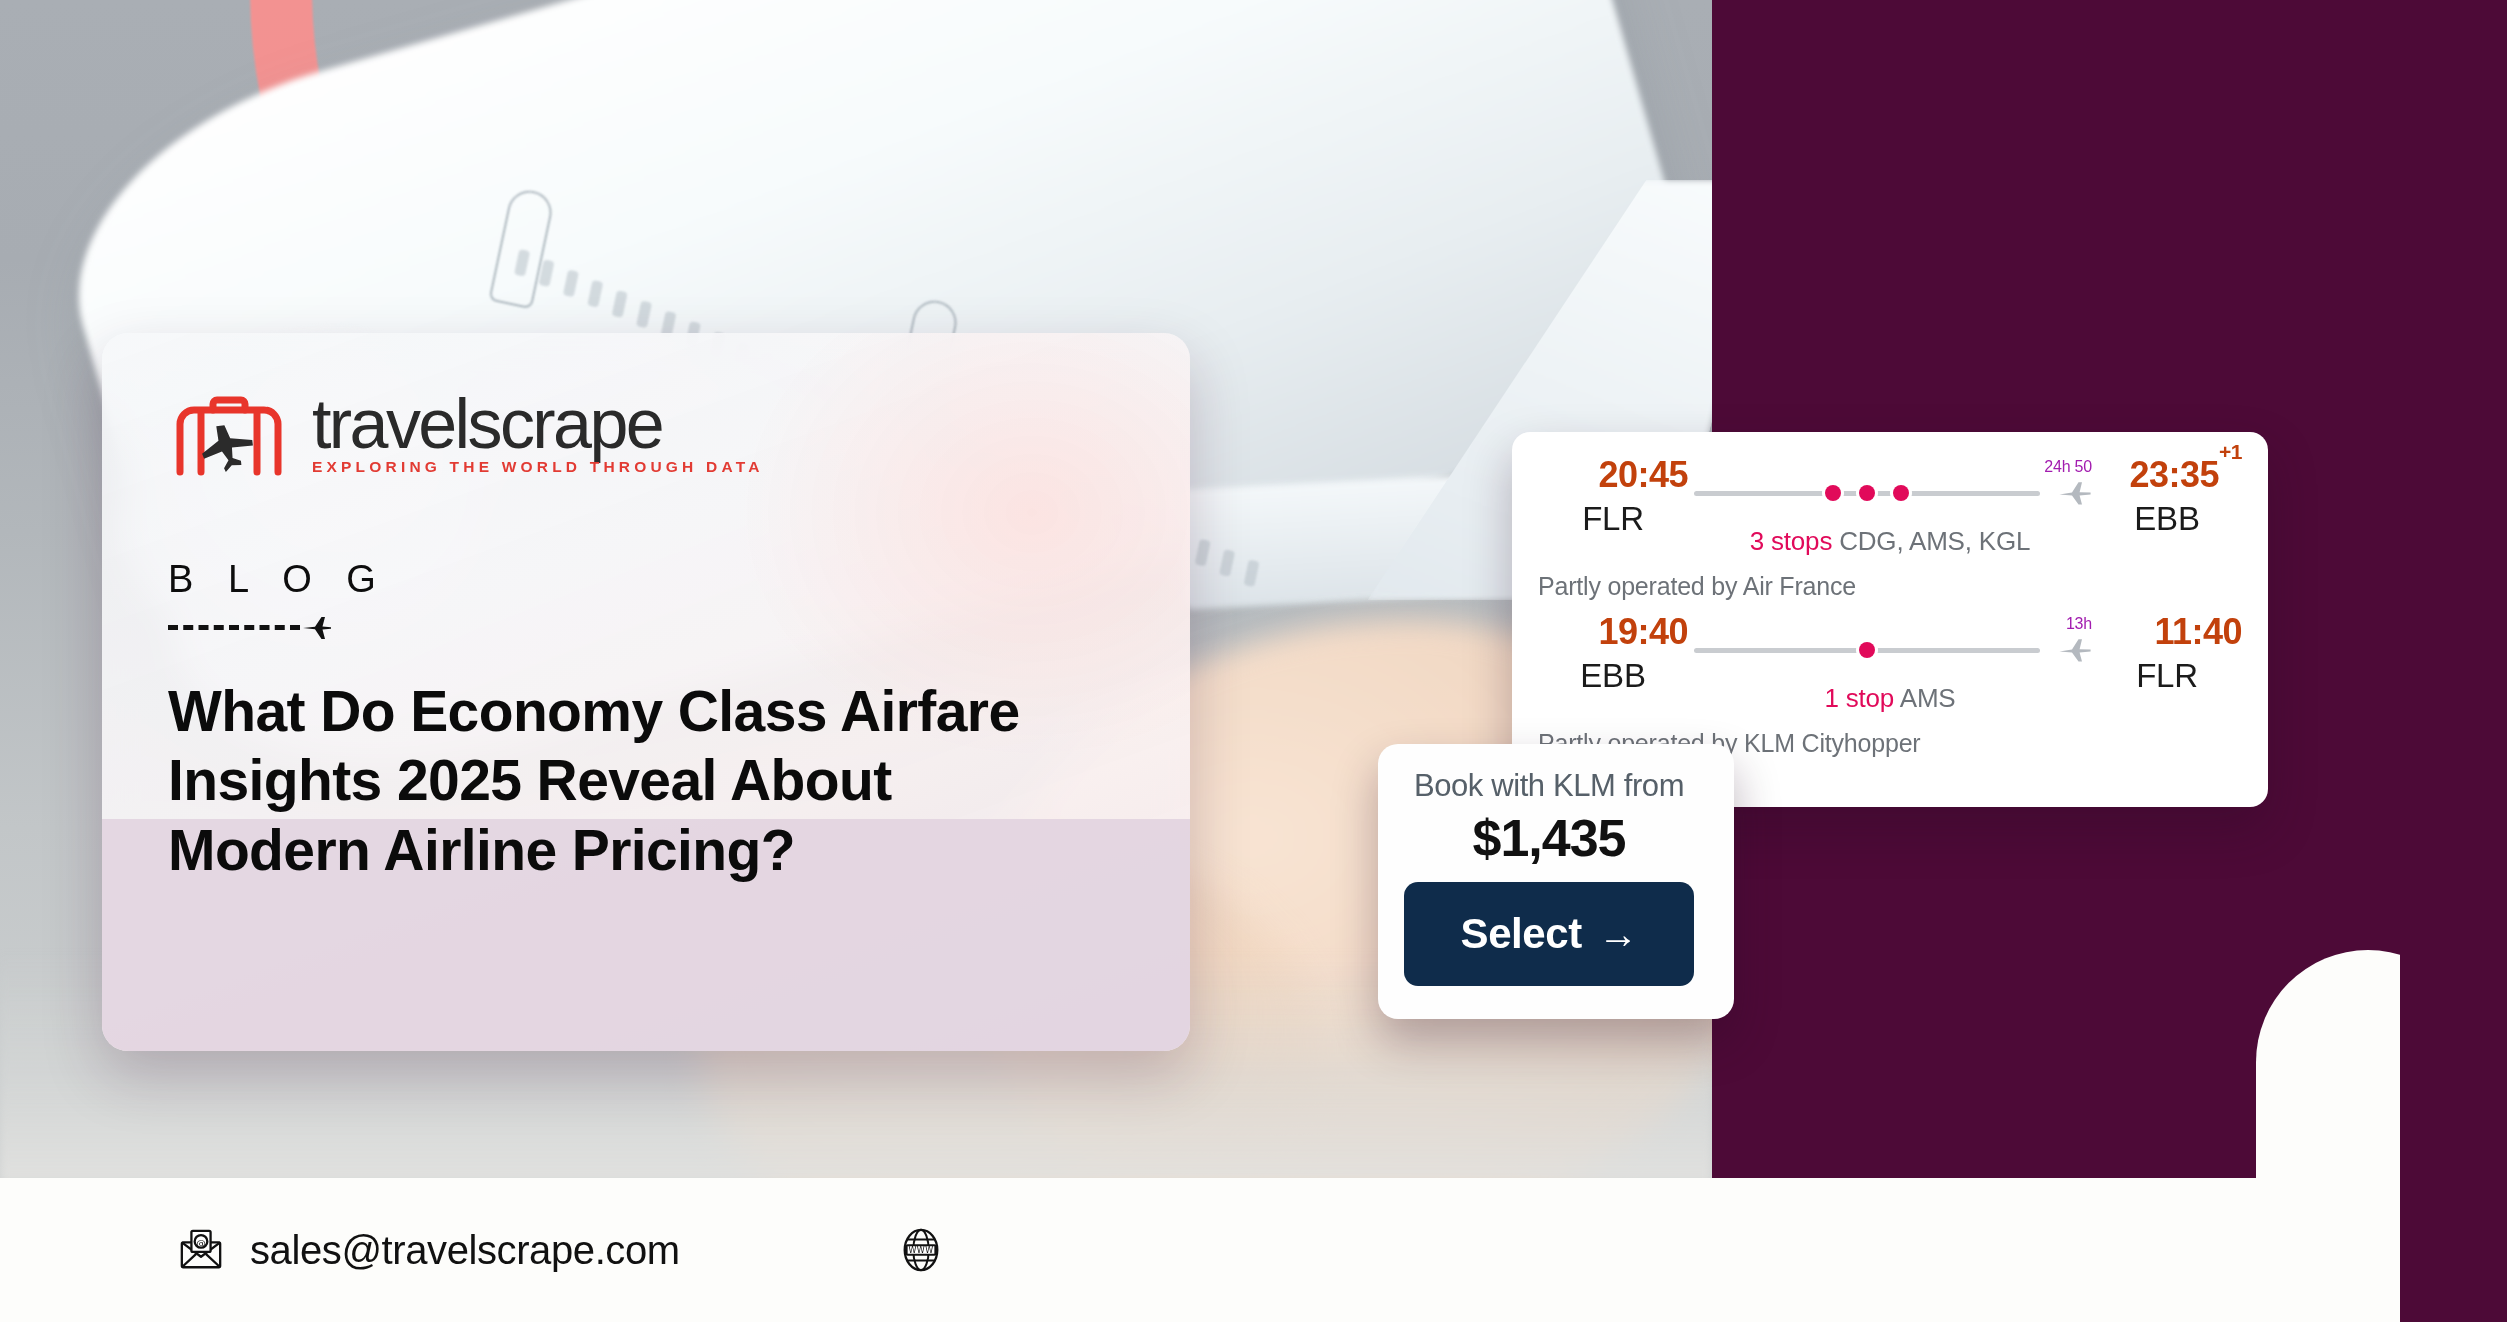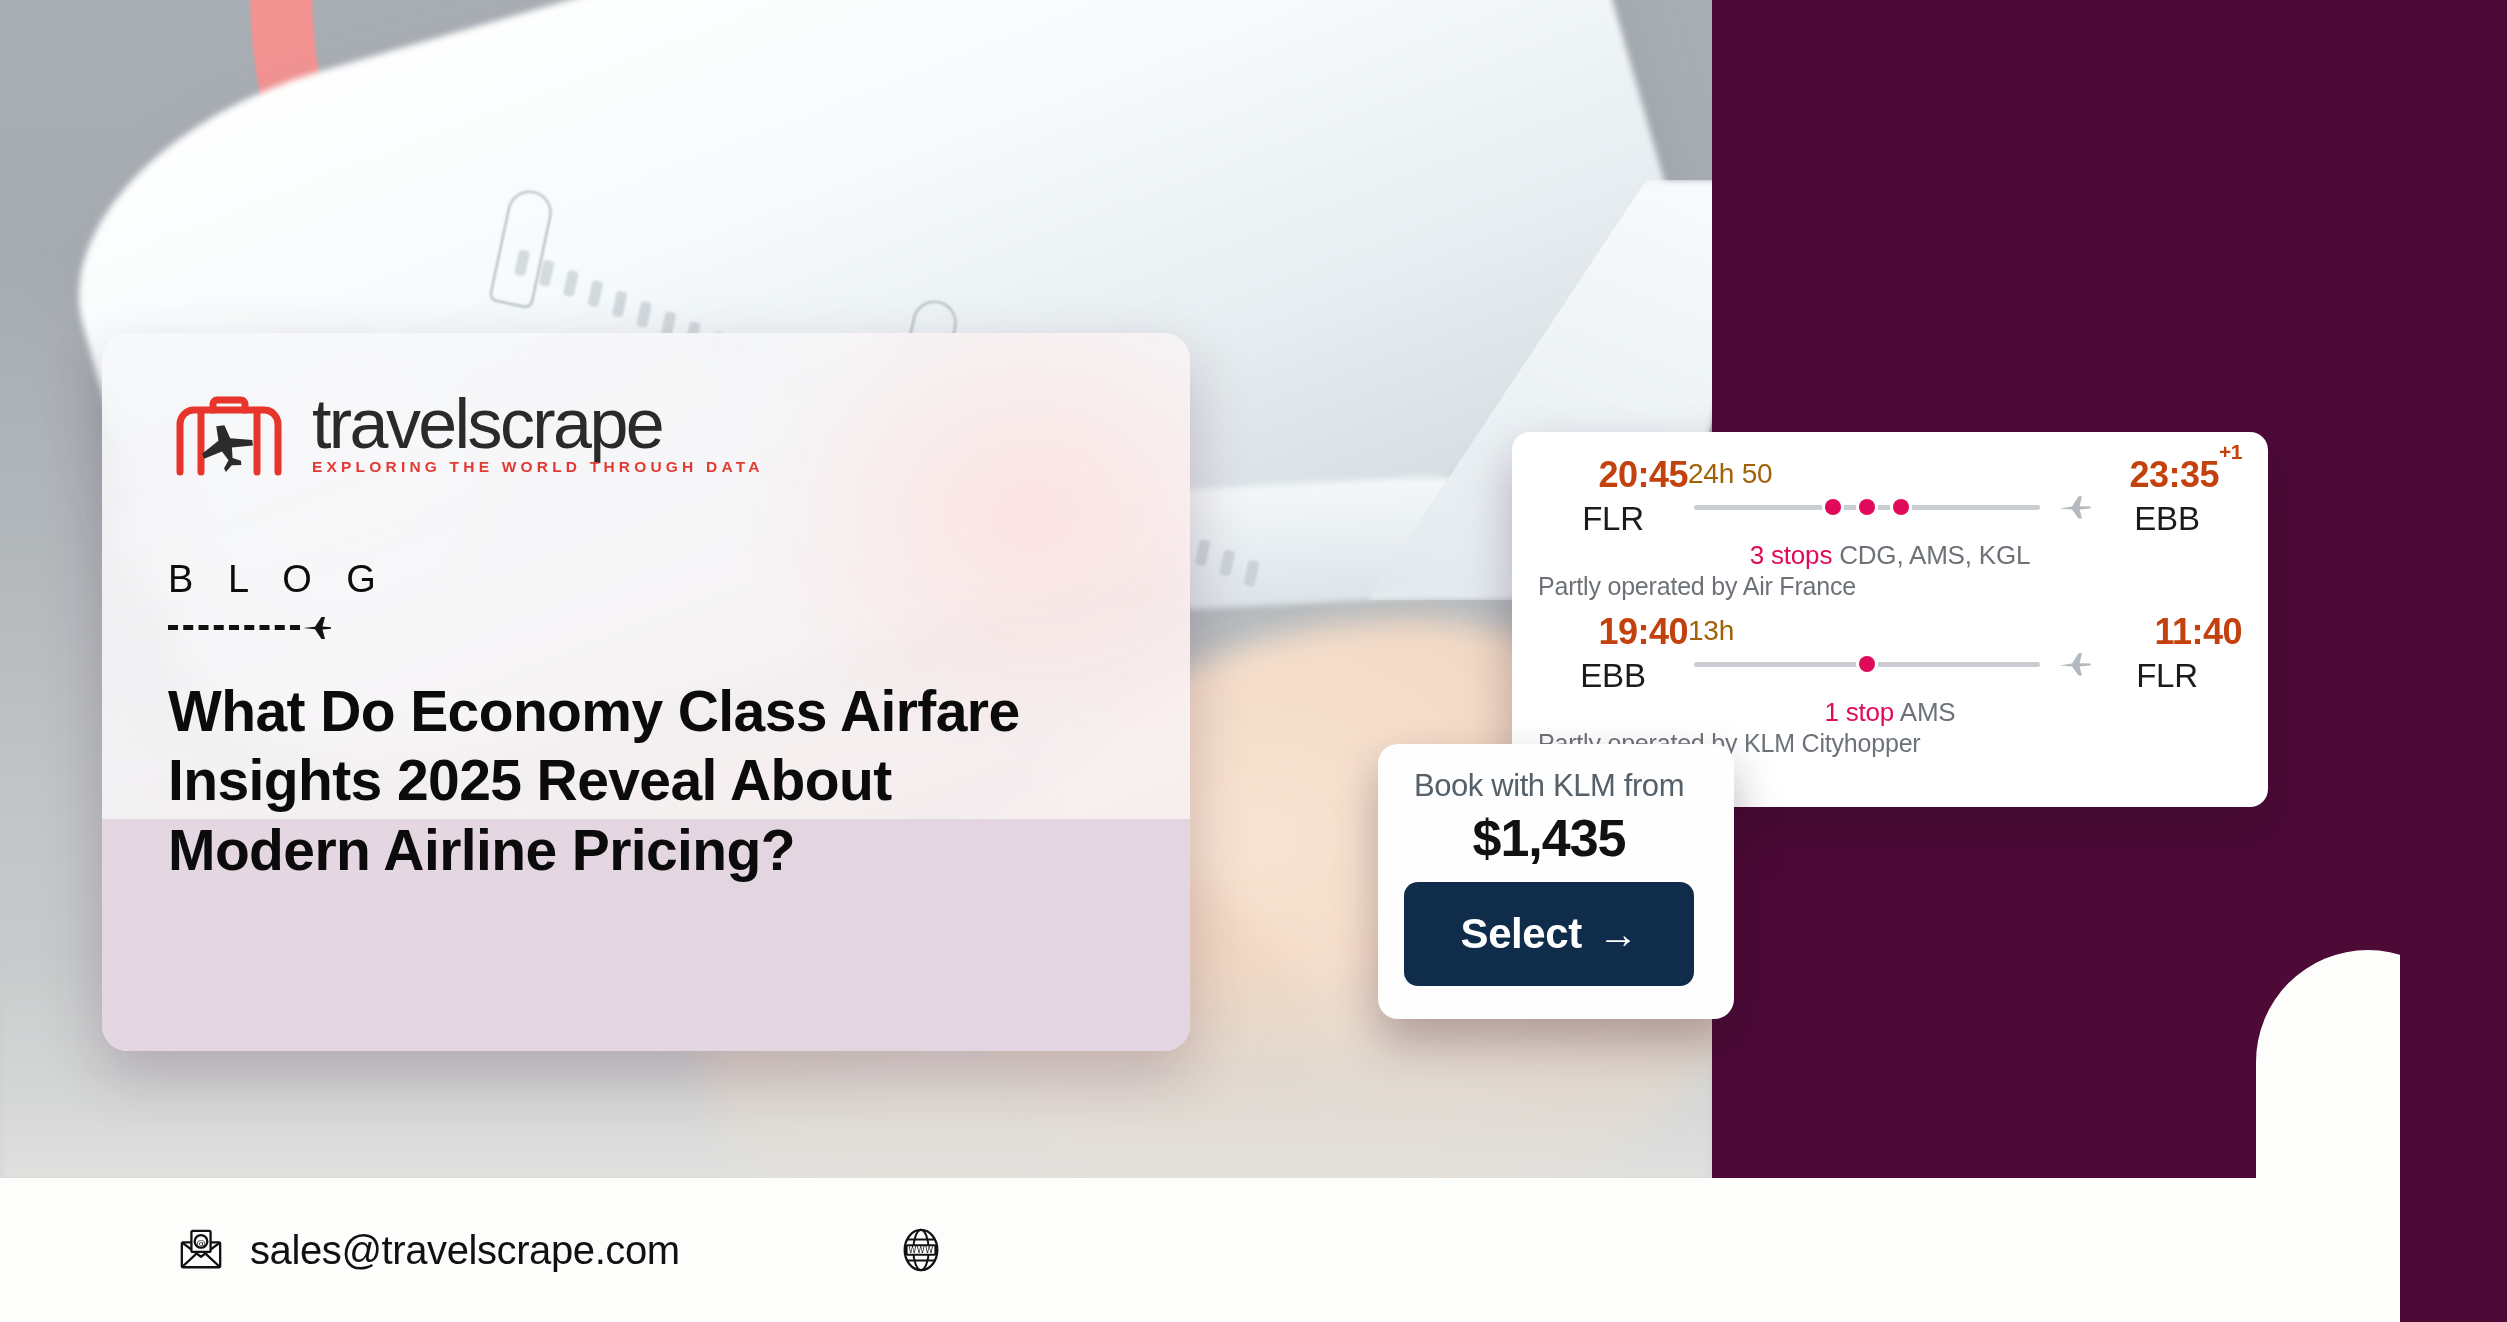--- a/index.html
+++ b/index.html
@@ -266,21 +266,21 @@
     font-size:36px; font-weight:700; color:#c2410c; text-align:right;
     letter-spacing:-.5px; white-space:nowrap;
   }
   .time sup{ font-size:21px; font-weight:700; top:-.72em; position:relative; }
   .iata{
     font-size:33px; font-weight:400; color:#1b1b1b; text-align:center;
     margin-top:4px; letter-spacing:-.2px;
   }
   .mid{ position:relative; padding-top:4px; }
   .dur{
-    font-size:28px; color:#a16207; text-align:left; letter-spacing:-.2px;
+    font-size:16px; color:#a21caf; text-align:right; letter-spacing:-.2px;
   }
   .route{
     position:relative;
     height:26px;
     margin-top:4px;
     display:flex; align-items:center; justify-content:center;
   }
   .route .bar{
     position:absolute; left:6px; right:52px; top:50%;
     height:5px; margin-top:-2.5px;

